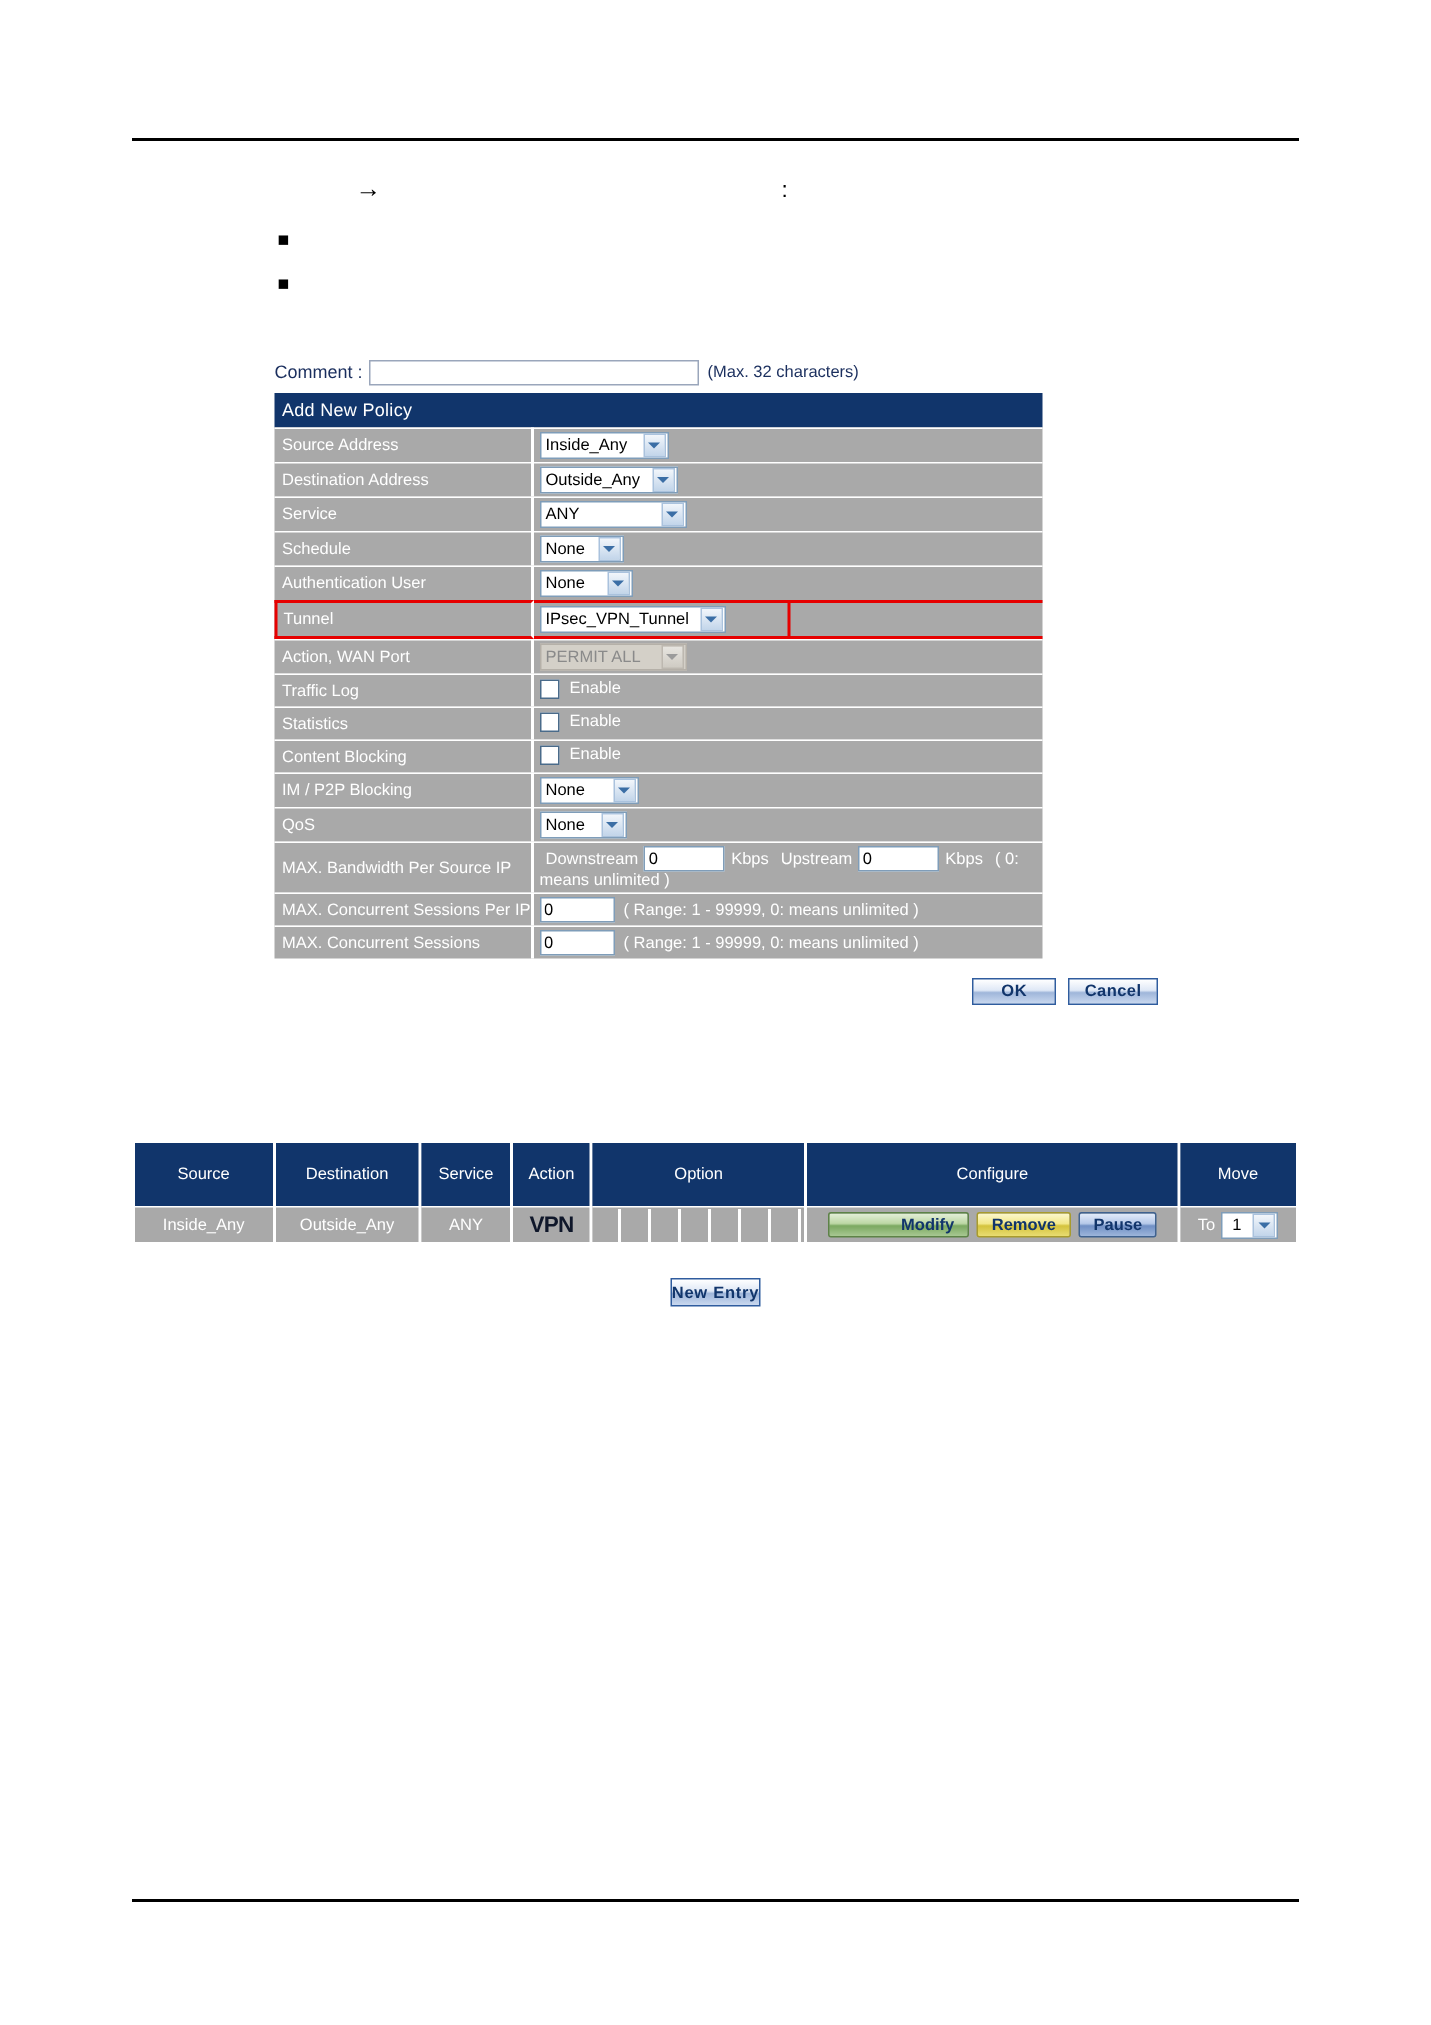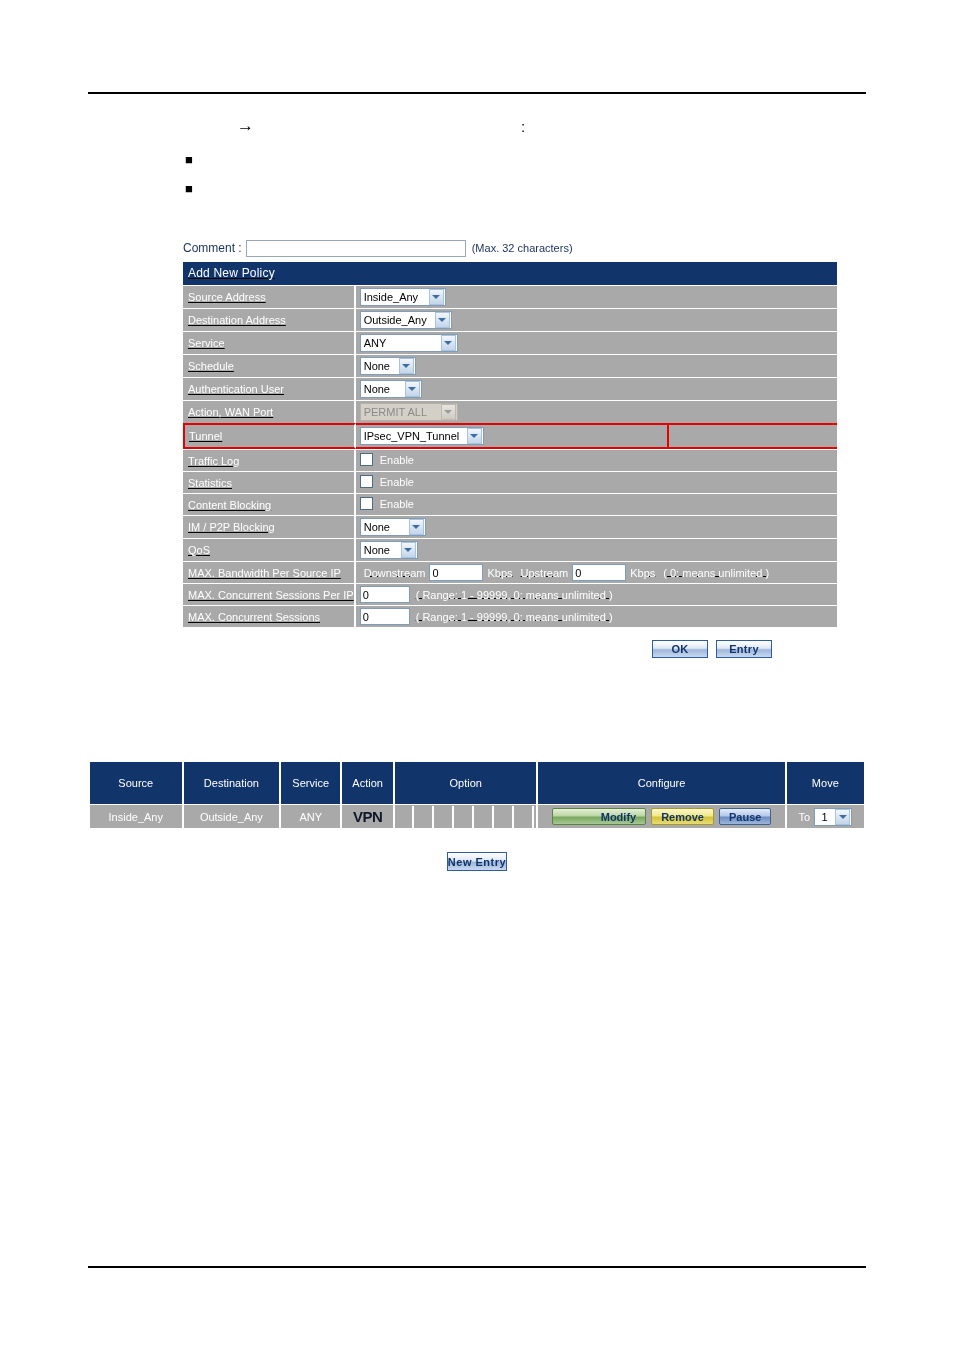--- a/index.html
+++ b/index.html
@@ -73,24 +73,23 @@
     color: #1b2f5e;
   }
   .comment-hint {
     color: #1b2f5e;
     font-size: 11px;
     margin-left: 6px;
     white-space: nowrap;
   }
 
   .form-table {
-    width: 654px;
+    width: 512px;
     border-collapse: separate;
     border-spacing: 0;
-    text-decoration: underline;
   }
   .form-title {
     background: #11356b;
     color: #ffffff;
     font-size: 12px;
     padding: 4px 5px 5px 5px;
     letter-spacing: 0.2px;
   }
   .f-row { height: 22px; }
   .f-label {
@@ -435,35 +434,35 @@
       <tr class="f-row">
         <td class="f-label">Authentication User</td>
         <td class="f-value">
           <span class="sel w-none-md">
             <span class="sel-text">None</span>
             <span class="sel-arrow"></span>
           </span>
         </td>
       </tr>
 
+      <tr class="f-row highlight-row">
+        <td class="f-label">Tunnel</td>
+        <td class="f-value">
+          <span class="sel w-tunnel">
+            <span class="sel-text">IPsec_VPN_Tunnel</span>
+            <span class="sel-arrow"></span>
+          </span>
+        </td>
+      </tr>
+
       <tr class="f-row">
         <td class="f-label">Action, WAN Port</td>
         <td class="f-value">
           <span class="sel w-service disabled">
             <span class="sel-text">PERMIT ALL</span>
-            <span class="sel-arrow"></span>
-          </span>
-        </td>
-      </tr>
-
-      <tr class="f-row highlight-row">
-        <td class="f-label">Tunnel</td>
-        <td class="f-value">
-          <span class="sel w-tunnel">
-            <span class="sel-text">IPsec_VPN_Tunnel</span>
             <span class="sel-arrow"></span>
           </span>
         </td>
       </tr>
 
       <tr class="f-row">
         <td class="f-label">Traffic Log</td>
         <td class="f-value">
           <span class="chk-wrap">
             <span class="chk"></span>
@@ -530,21 +529,21 @@
         <td class="f-label">MAX. Concurrent Sessions</td>
         <td class="f-value">
           <input class="num-input w-sess" type="text" value="0" style=""><span class="hint-txt">( Range: 1 - 99999, 0: means unlimited )</span>
         </td>
       </tr>
     </tbody>
   </table>
 
   <div class="form-actions">
     <button class="xp-btn">OK</button>
-    <button class="xp-btn">Entry</button>
+    <button class="xp-btn">Cancel</button>
   </div>
 </div>
 
 <div id="policy-list">
   <table class="list-table">
     <thead>
       <tr>
         <th style="width:92px">Source</th>
         <th style="width:96px">Destination</th>
         <th style="width:60px">Service</th>

